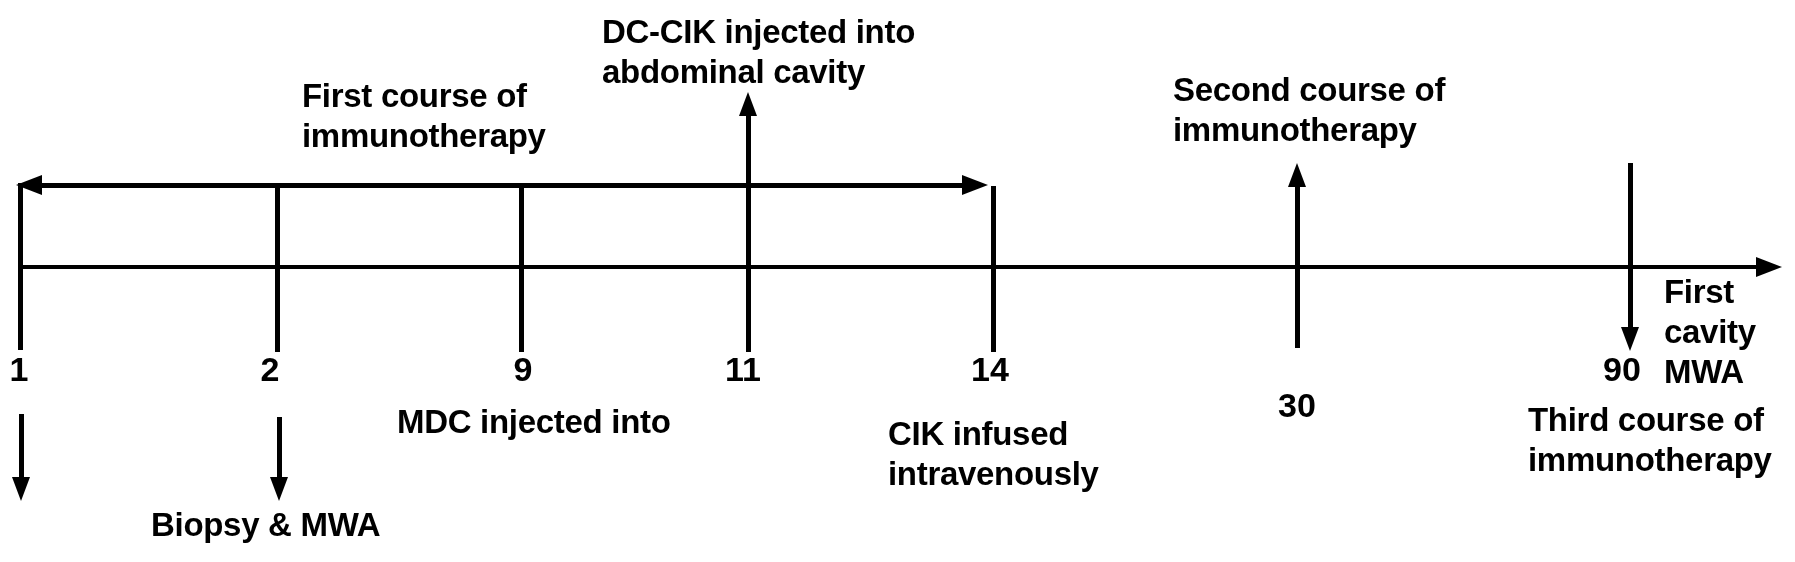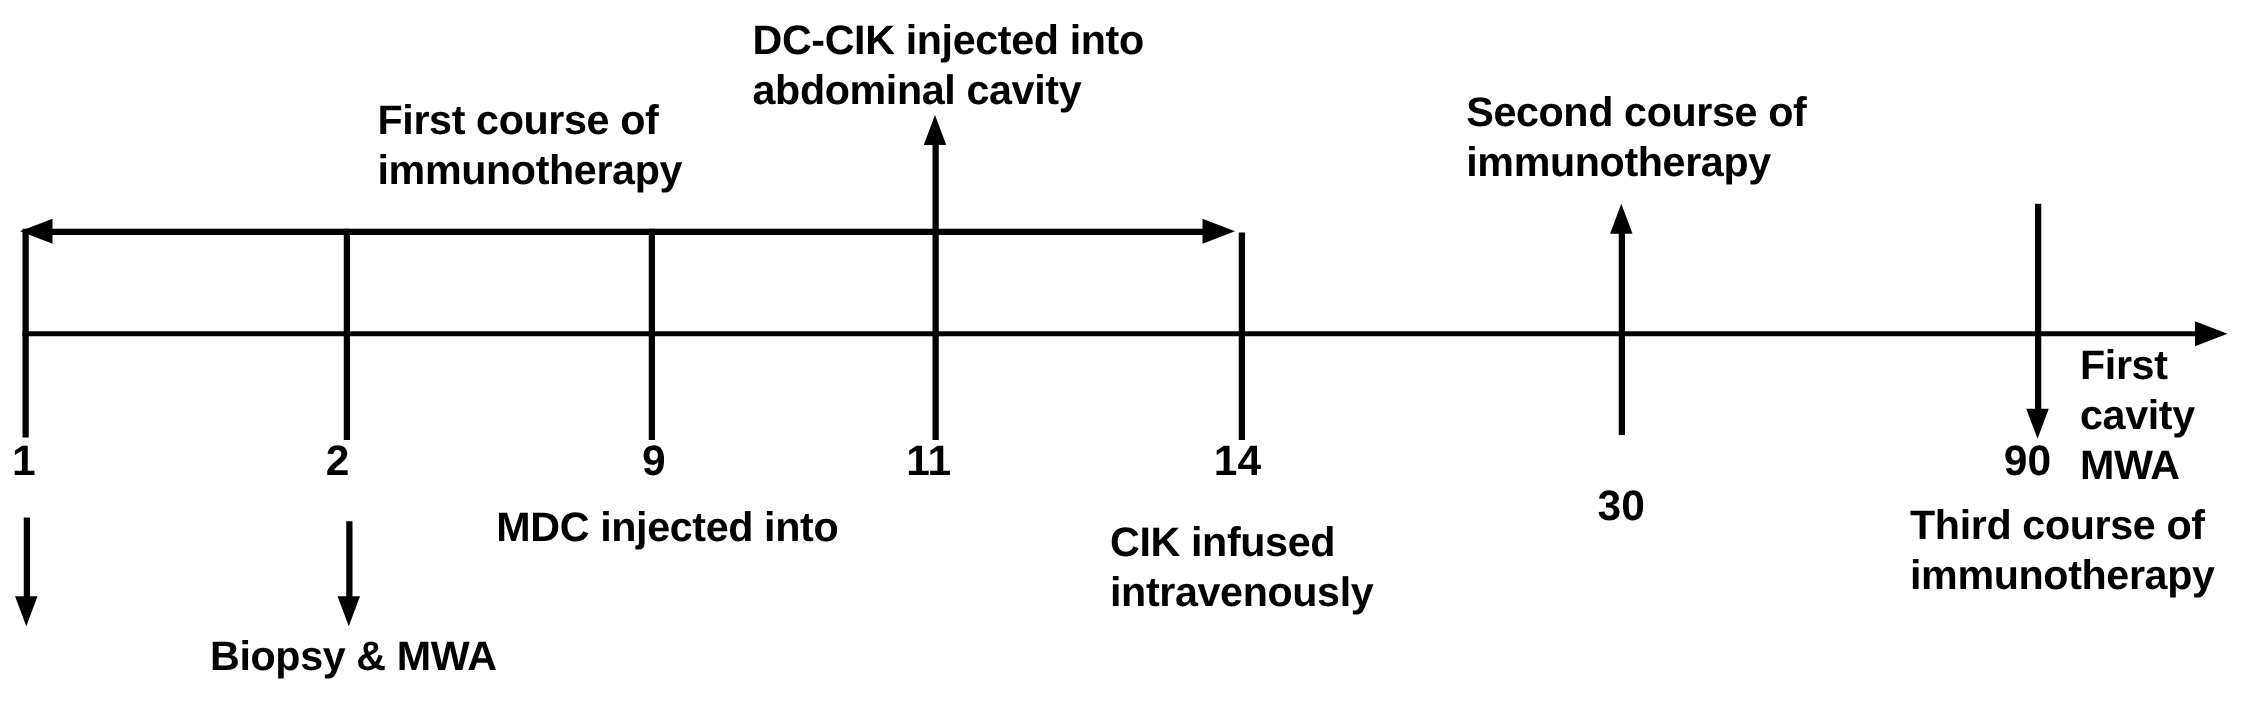--- a/index.html
+++ b/index.html
@@ -75,16 +75,16 @@
       <div>MDC injected into</div>
     </div>
     <div class="ann" style="left: 888px; top: 398px; margin-top: 16px;">
       <div>CIK infused</div>
       <div>intravenously</div>
     </div>
     <div class="ann" style="left: 1528px; top: 400px;">
       <div>Third course of</div>
       <div>immunotherapy</div>
     </div>
-    <div class="ann" style="left: 168px; top: 505px;">
+    <div class="ann" style="left: 151px; top: 505px;">
       <div>Biopsy &amp; MWA</div>
     </div>
   </div>
 
 </body></html>

